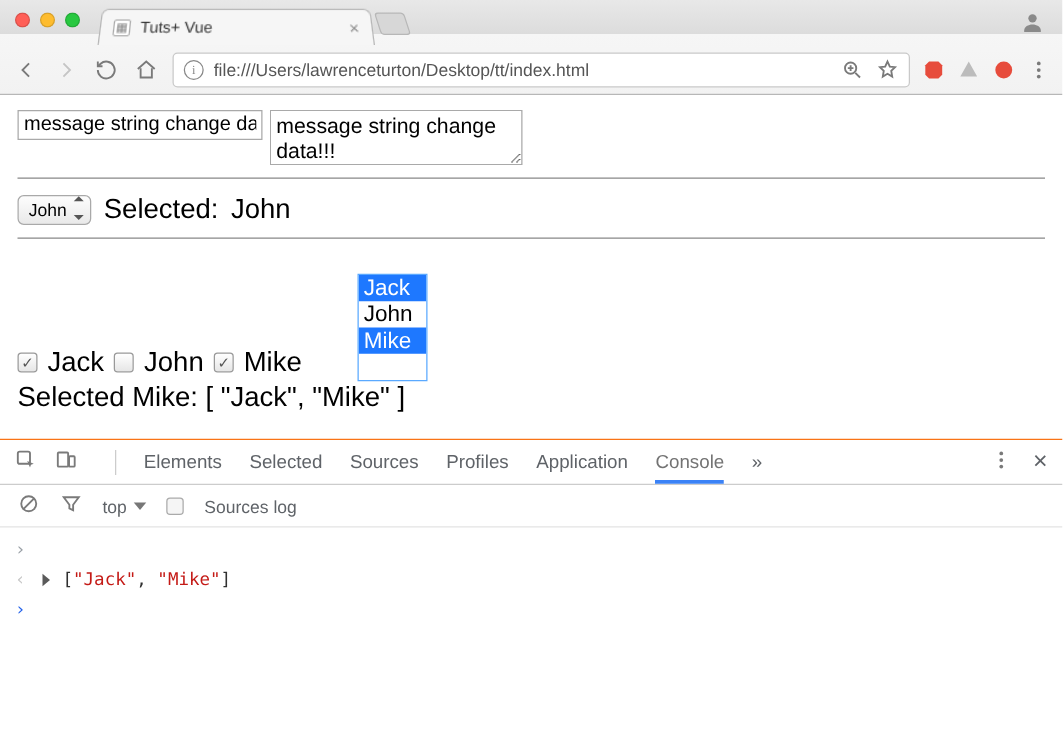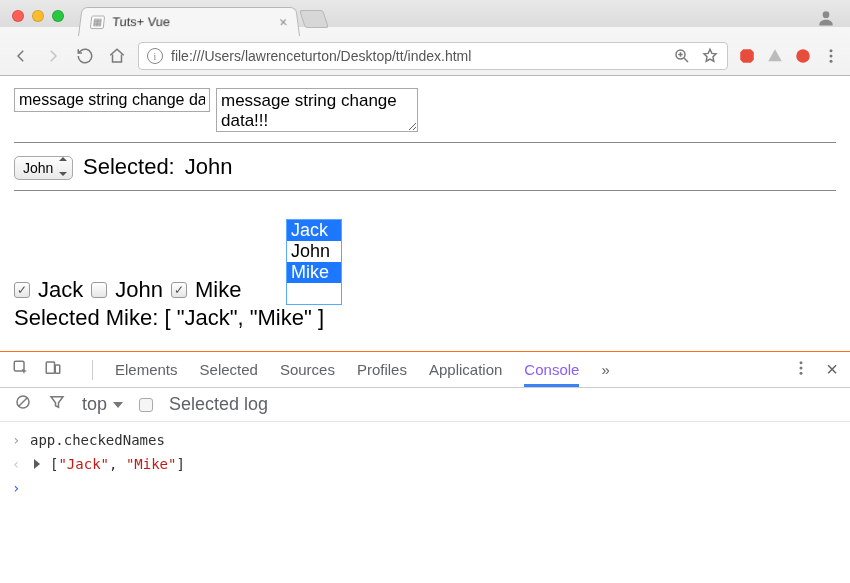--- a/index.html
+++ b/index.html
@@ -49,24 +49,24 @@
   .multi .pad{height:21px}
   .checks{display:flex;align-items:center;gap:8px;font-size:22px;padding-top:58px}
   .cb{width:16px;height:16px;border:1px solid #999;border-radius:3px;background:linear-gradient(#fff,#e6e6e6);display:inline-flex;align-items:center;justify-content:center;font-size:12px;color:#555}
   .selected-line{font-size:22px;margin-top:2px}
 
   
   .devtools{position:absolute;left:0;right:0;bottom:0;height:232px;border-top:1px solid #f97316;background:#fff}
   .dt-tabs{height:36px;border-bottom:1px solid #ccc;display:flex;align-items:center;padding:0 12px;gap:22px;font-size:15px;color:#5f6368}
   .dt-left{display:flex;gap:14px;align-items:center;margin-right:8px}
   .dt-tab{position:relative;cursor:default}
-  .dt-tab.active{color:#8b5cf6}
+  .dt-tab.active{color:#737373}
   .dt-tab.active::after{content:"";position:absolute;left:0;right:0;bottom:-9px;height:3px;background:#3b82f6}
   .dt-right{margin-left:auto;display:flex;gap:16px;align-items:center;color:#5f6368}
-  .dt-filter{height:34px;border-bottom:1px solid #e4e4e4;display:flex;align-items:center;padding:0 14px;gap:16px;font-size:18px;color:#5f6368}
+  .dt-filter{height:34px;border-bottom:1px solid #e4e4e4;display:flex;align-items:center;padding:0 14px;gap:16px;font-size:14px;color:#5f6368}
   .dt-filter .ctx{display:flex;align-items:center;gap:6px}
   .dt-filter .tri{width:0;height:0;border-left:5px solid transparent;border-right:5px solid transparent;border-top:6px solid #777}
   .preserve-cb{width:14px;height:14px;border:1px solid #aaa;border-radius:3px;background:#f5f5f5}
   .console-body{padding:6px 12px;font-family:Menlo,Consolas,monospace;font-size:14px;line-height:24px;color:#303030}
   .cline{display:flex;align-items:center;gap:8px}
   .chev{color:#9aa0a6;width:10px;display:inline-block}
   .chev.blue{color:#2563eb}
   .expand-tri{width:0;height:0;border-top:5px solid transparent;border-bottom:5px solid transparent;border-left:6px solid #5a5a5a;margin-left:4px;margin-right:2px}
   .arr-bracket{color:#303030}
   .str{color:#c41a16}
@@ -235,26 +235,25 @@
           <path d="M6 18L18 6"></path>
         </svg></span>
     <span><svg class="svg-icon" viewBox="0 0 24 24">
           <path d="M4 5h16l-6 8v6l-4-2v-4z"></path>
         </svg></span>
     <span class="ctx">
       <span>top</span>
       <span class="tri"></span>
     </span>
     <span class="preserve-cb"></span>
-    <span>Selected log</span>
+    <span>Sources log</span>
   </div>
   <div class="console-body">
     <div class="cline">
       <span class="chev">›</span>
-      <span>app.checkedNames</span>
     </div>
     <div class="cline">
       <span class="chev" style="color:#c8c8c8">‹</span>
       <span class="expand-tri"></span>
       <span>
         <span class="arr-bracket">[</span><span class="str">"Jack"</span><span>, </span><span class="str">"Mike"</span><span class="arr-bracket">]</span>
       </span>
     </div>
     <div class="cline">
       <span class="chev blue">›</span>

